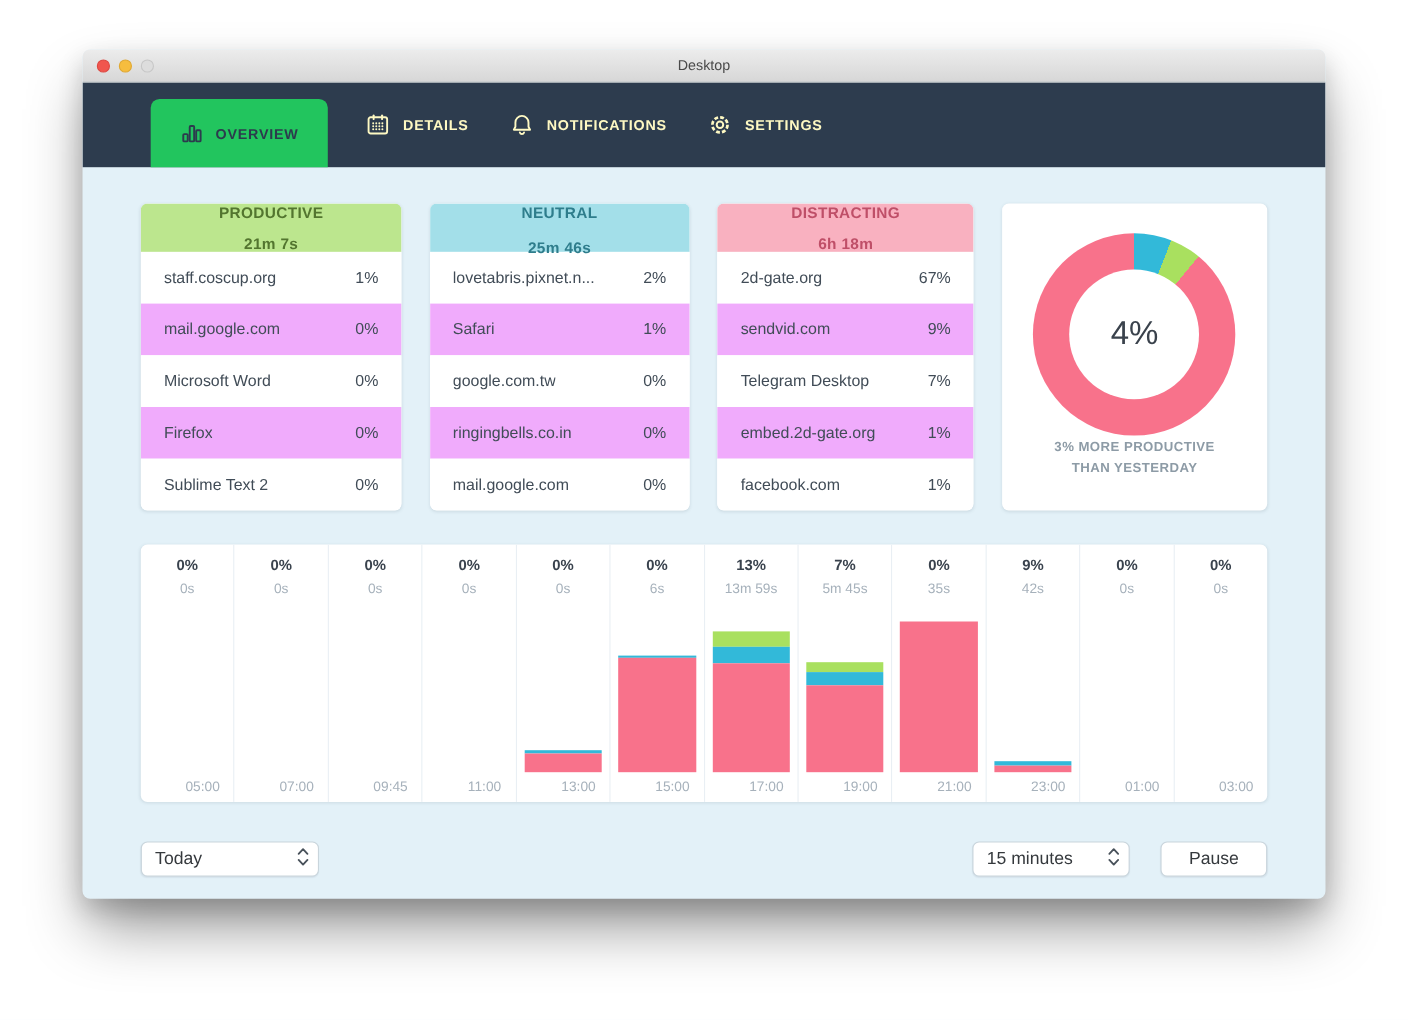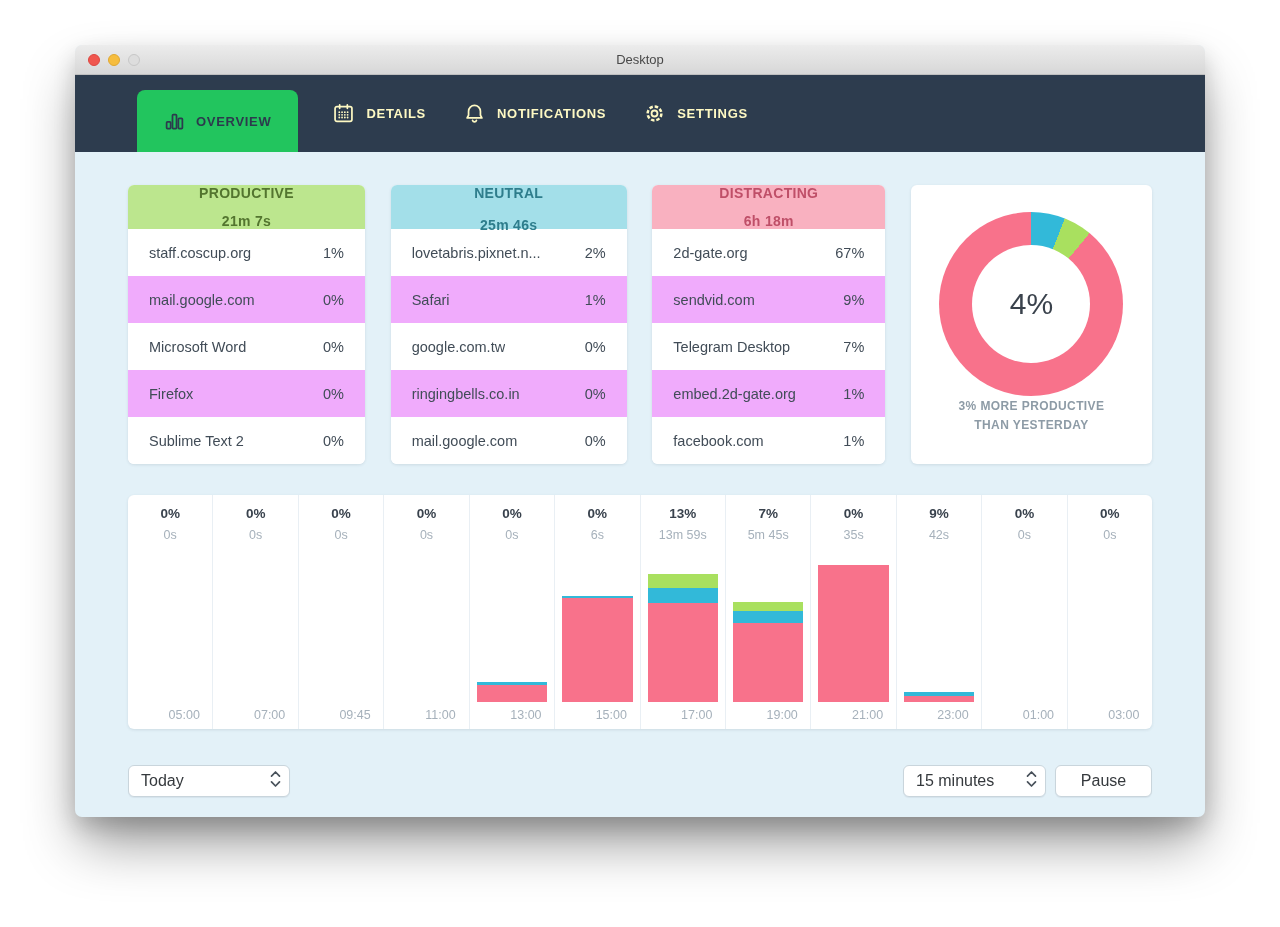--- a/index.html
+++ b/index.html
@@ -69,21 +69,21 @@
   .bar-seg { width:100%; }
   
   .controls { margin-top:36px; display:flex; justify-content:space-between; align-items:center; }
   .select, .pause-btn {
     height:32px; background:#fff; border:1px solid #c9d5dc; border-radius:6px;
     font-size:16px; color:#35393d; box-shadow:0 1px 1px rgba(45,60,80,.07);
   }
   .select { display:flex; align-items:center; justify-content:space-between; padding:0 8px 0 12px; }
   .select.period { width:162px; }
   .select.interval { width:143px; }
-  .right-controls { display:flex; gap:9px; }
+  .right-controls { display:flex; gap:28px; }
   .pause-btn { width:97px; display:flex; align-items:center; justify-content:center; }
 </style>
 </head>
 <body>
 
 <div class="app-window">
 
   <div class="title-bar">
     <div class="traffic">
       <span class="light red"></span>

